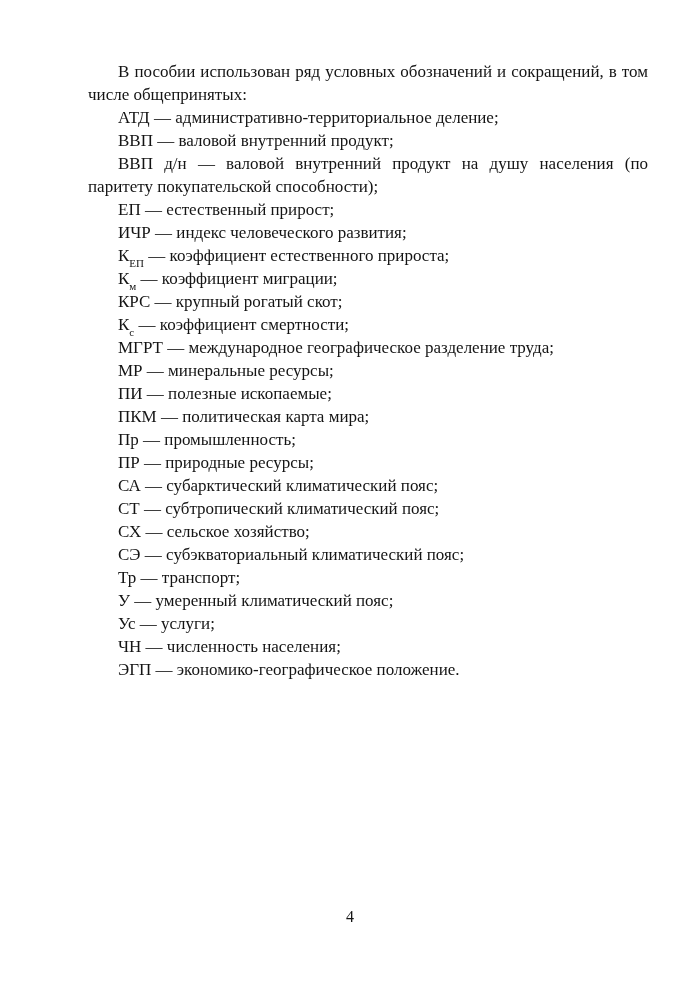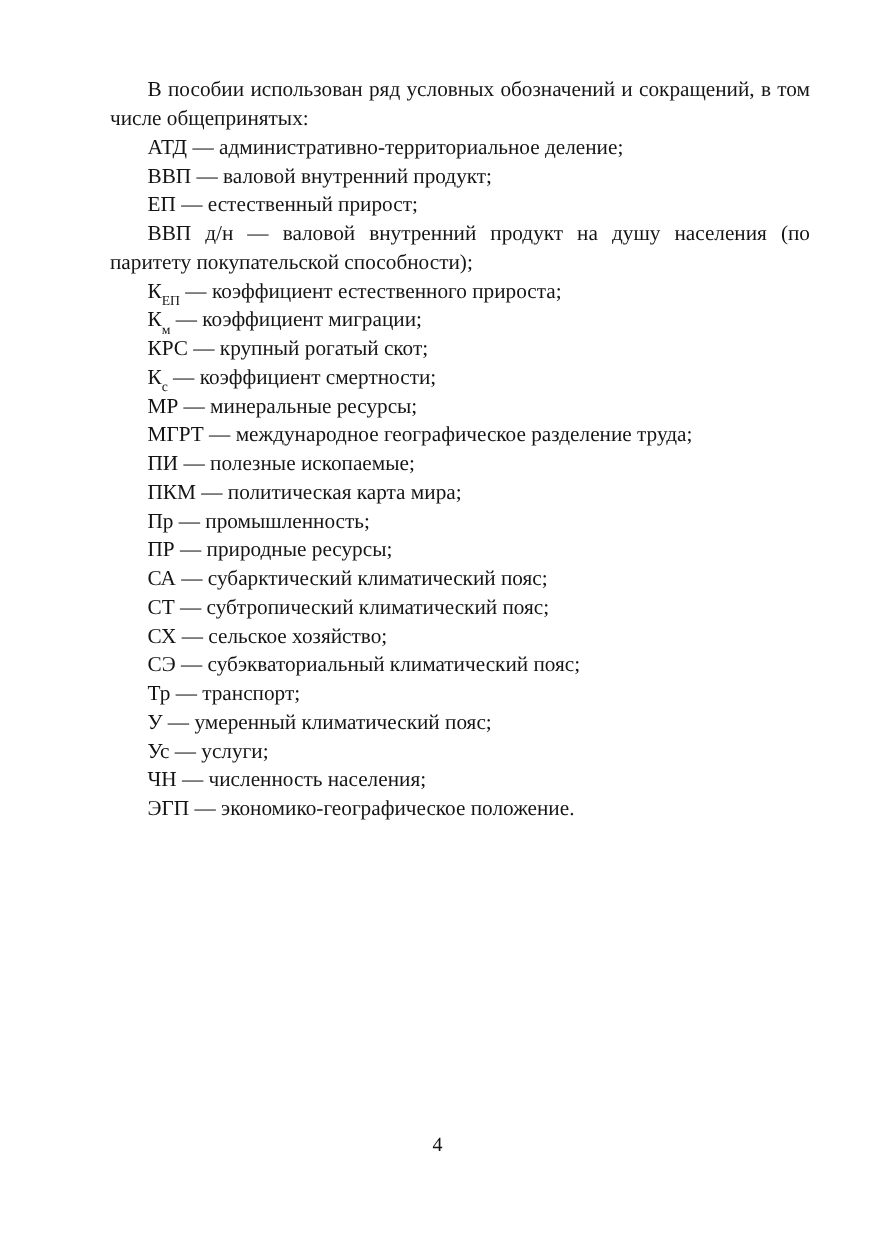--- a/index.html
+++ b/index.html
@@ -45,28 +45,29 @@
 </style>
 </head>
 <body>
 
 <div class="page">
   <p class="intro">В пособии использован ряд условных обозначений и сокраще­ний, в том числе общепринятых:</p>
 
   <div id="abbrev-list">
       <p class="item"><span>АТД</span> — <span>административно-территориальное деление;</span></p>
       <p class="item"><span>ВВП</span> — <span>валовой внутренний продукт;</span></p>
+      <p class="item"><span>ВВП д/н</span> — <span>валовой внутренний продукт на душу населения (по паритету покупательской способности);</span></p>
       <p class="item"><span>ЕП</span> — <span>естественный прирост;</span></p>
-      <p class="item"><span>ВВП д/н</span> — <span>валовой внутренний продукт на душу населения (по паритету покупательской способности);</span></p>
+      <p class="item"><span>ИЧР</span> — <span>индекс человеческого развития;</span></p>
       <p class="item"><span>К</span><sub>ЕП</sub> — <span>коэффициент естественного прироста;</span></p>
       <p class="item"><span>К</span><sub>м</sub> — <span>коэффициент миграции;</span></p>
       <p class="item"><span>КРС</span> — <span>крупный рогатый скот;</span></p>
       <p class="item"><span>К</span><sub>с</sub> — <span>коэффициент смертности;</span></p>
+      <p class="item"><span>МГРТ</span> — <span>международное географическое разделение труда;</span></p>
       <p class="item"><span>МР</span> — <span>минеральные ресурсы;</span></p>
-      <p class="item"><span>МГРТ</span> — <span>международное географическое разделение труда;</span></p>
       <p class="item"><span>ПИ</span> — <span>полезные ископаемые;</span></p>
       <p class="item"><span>ПКМ</span> — <span>политическая карта мира;</span></p>
       <p class="item"><span>Пр</span> — <span>промышленность;</span></p>
       <p class="item"><span>ПР</span> — <span>природные ресурсы;</span></p>
       <p class="item"><span>СА</span> — <span>субарктический климатический пояс;</span></p>
       <p class="item"><span>СТ</span> — <span>субтропический климатический пояс;</span></p>
       <p class="item"><span>СХ</span> — <span>сельское хозяйство;</span></p>
       <p class="item"><span>СЭ</span> — <span>субэкваториальный климатический пояс;</span></p>
       <p class="item"><span>Тр</span> — <span>транспорт;</span></p>
       <p class="item"><span>У</span> — <span>умеренный климатический пояс;</span></p>

